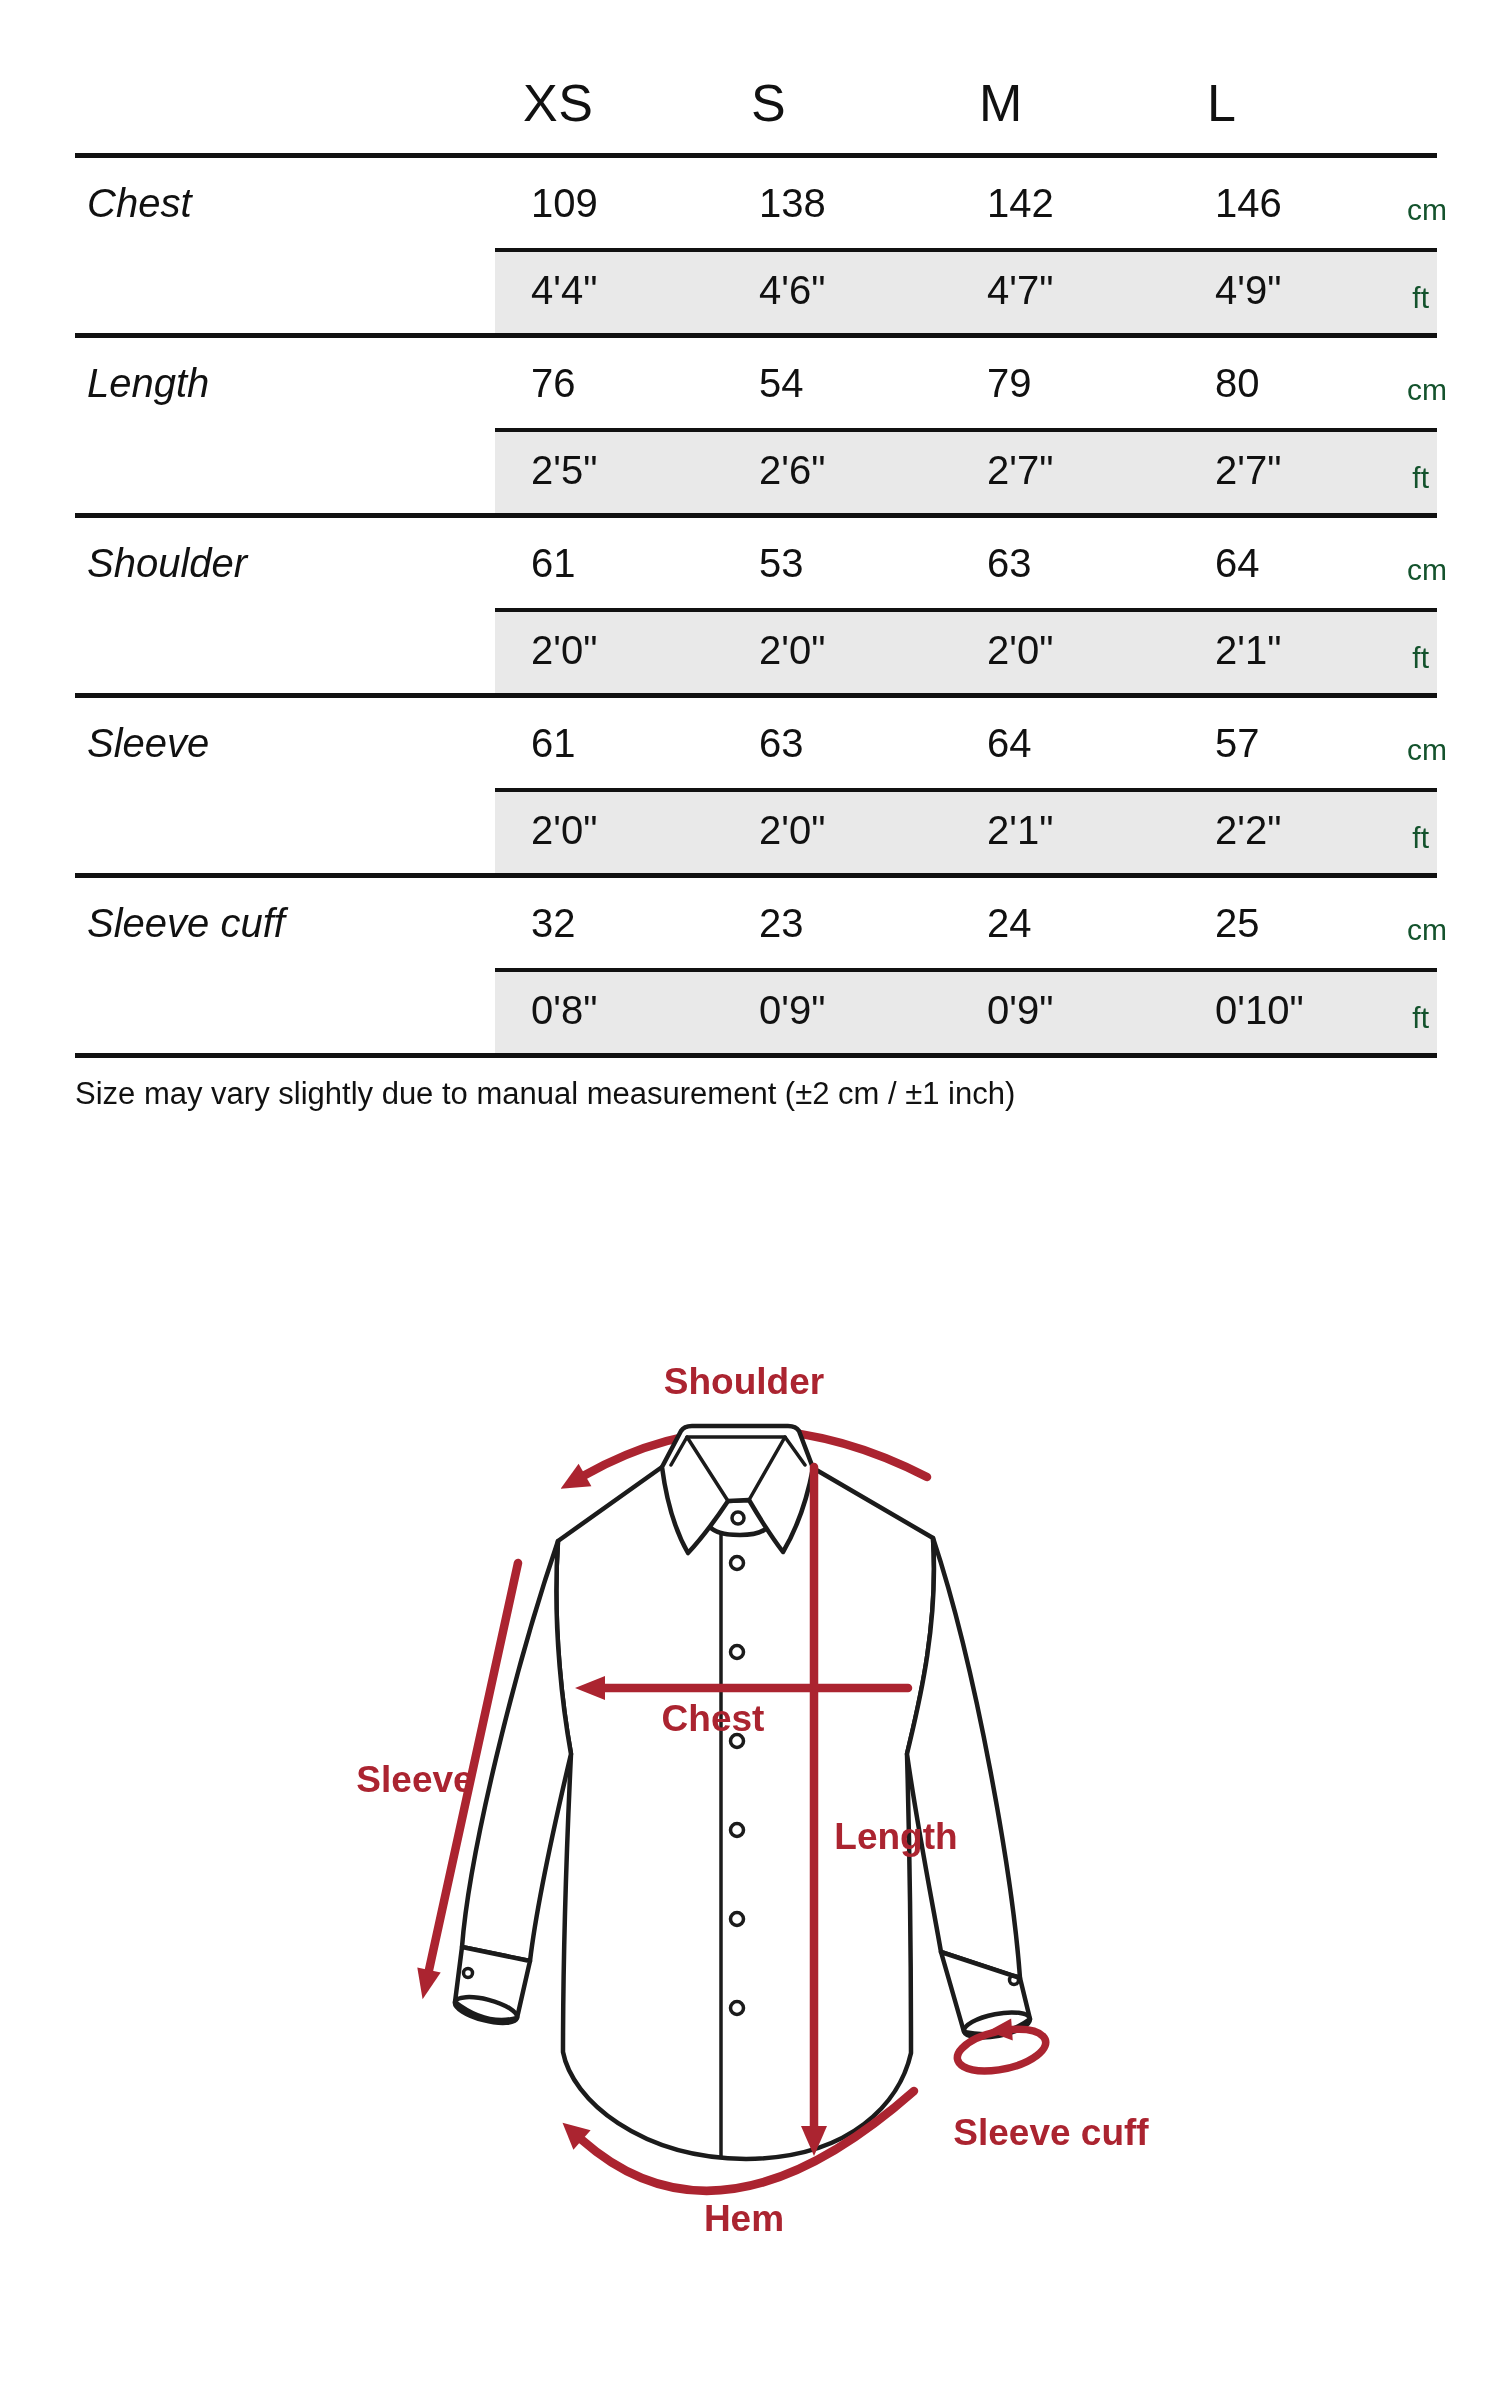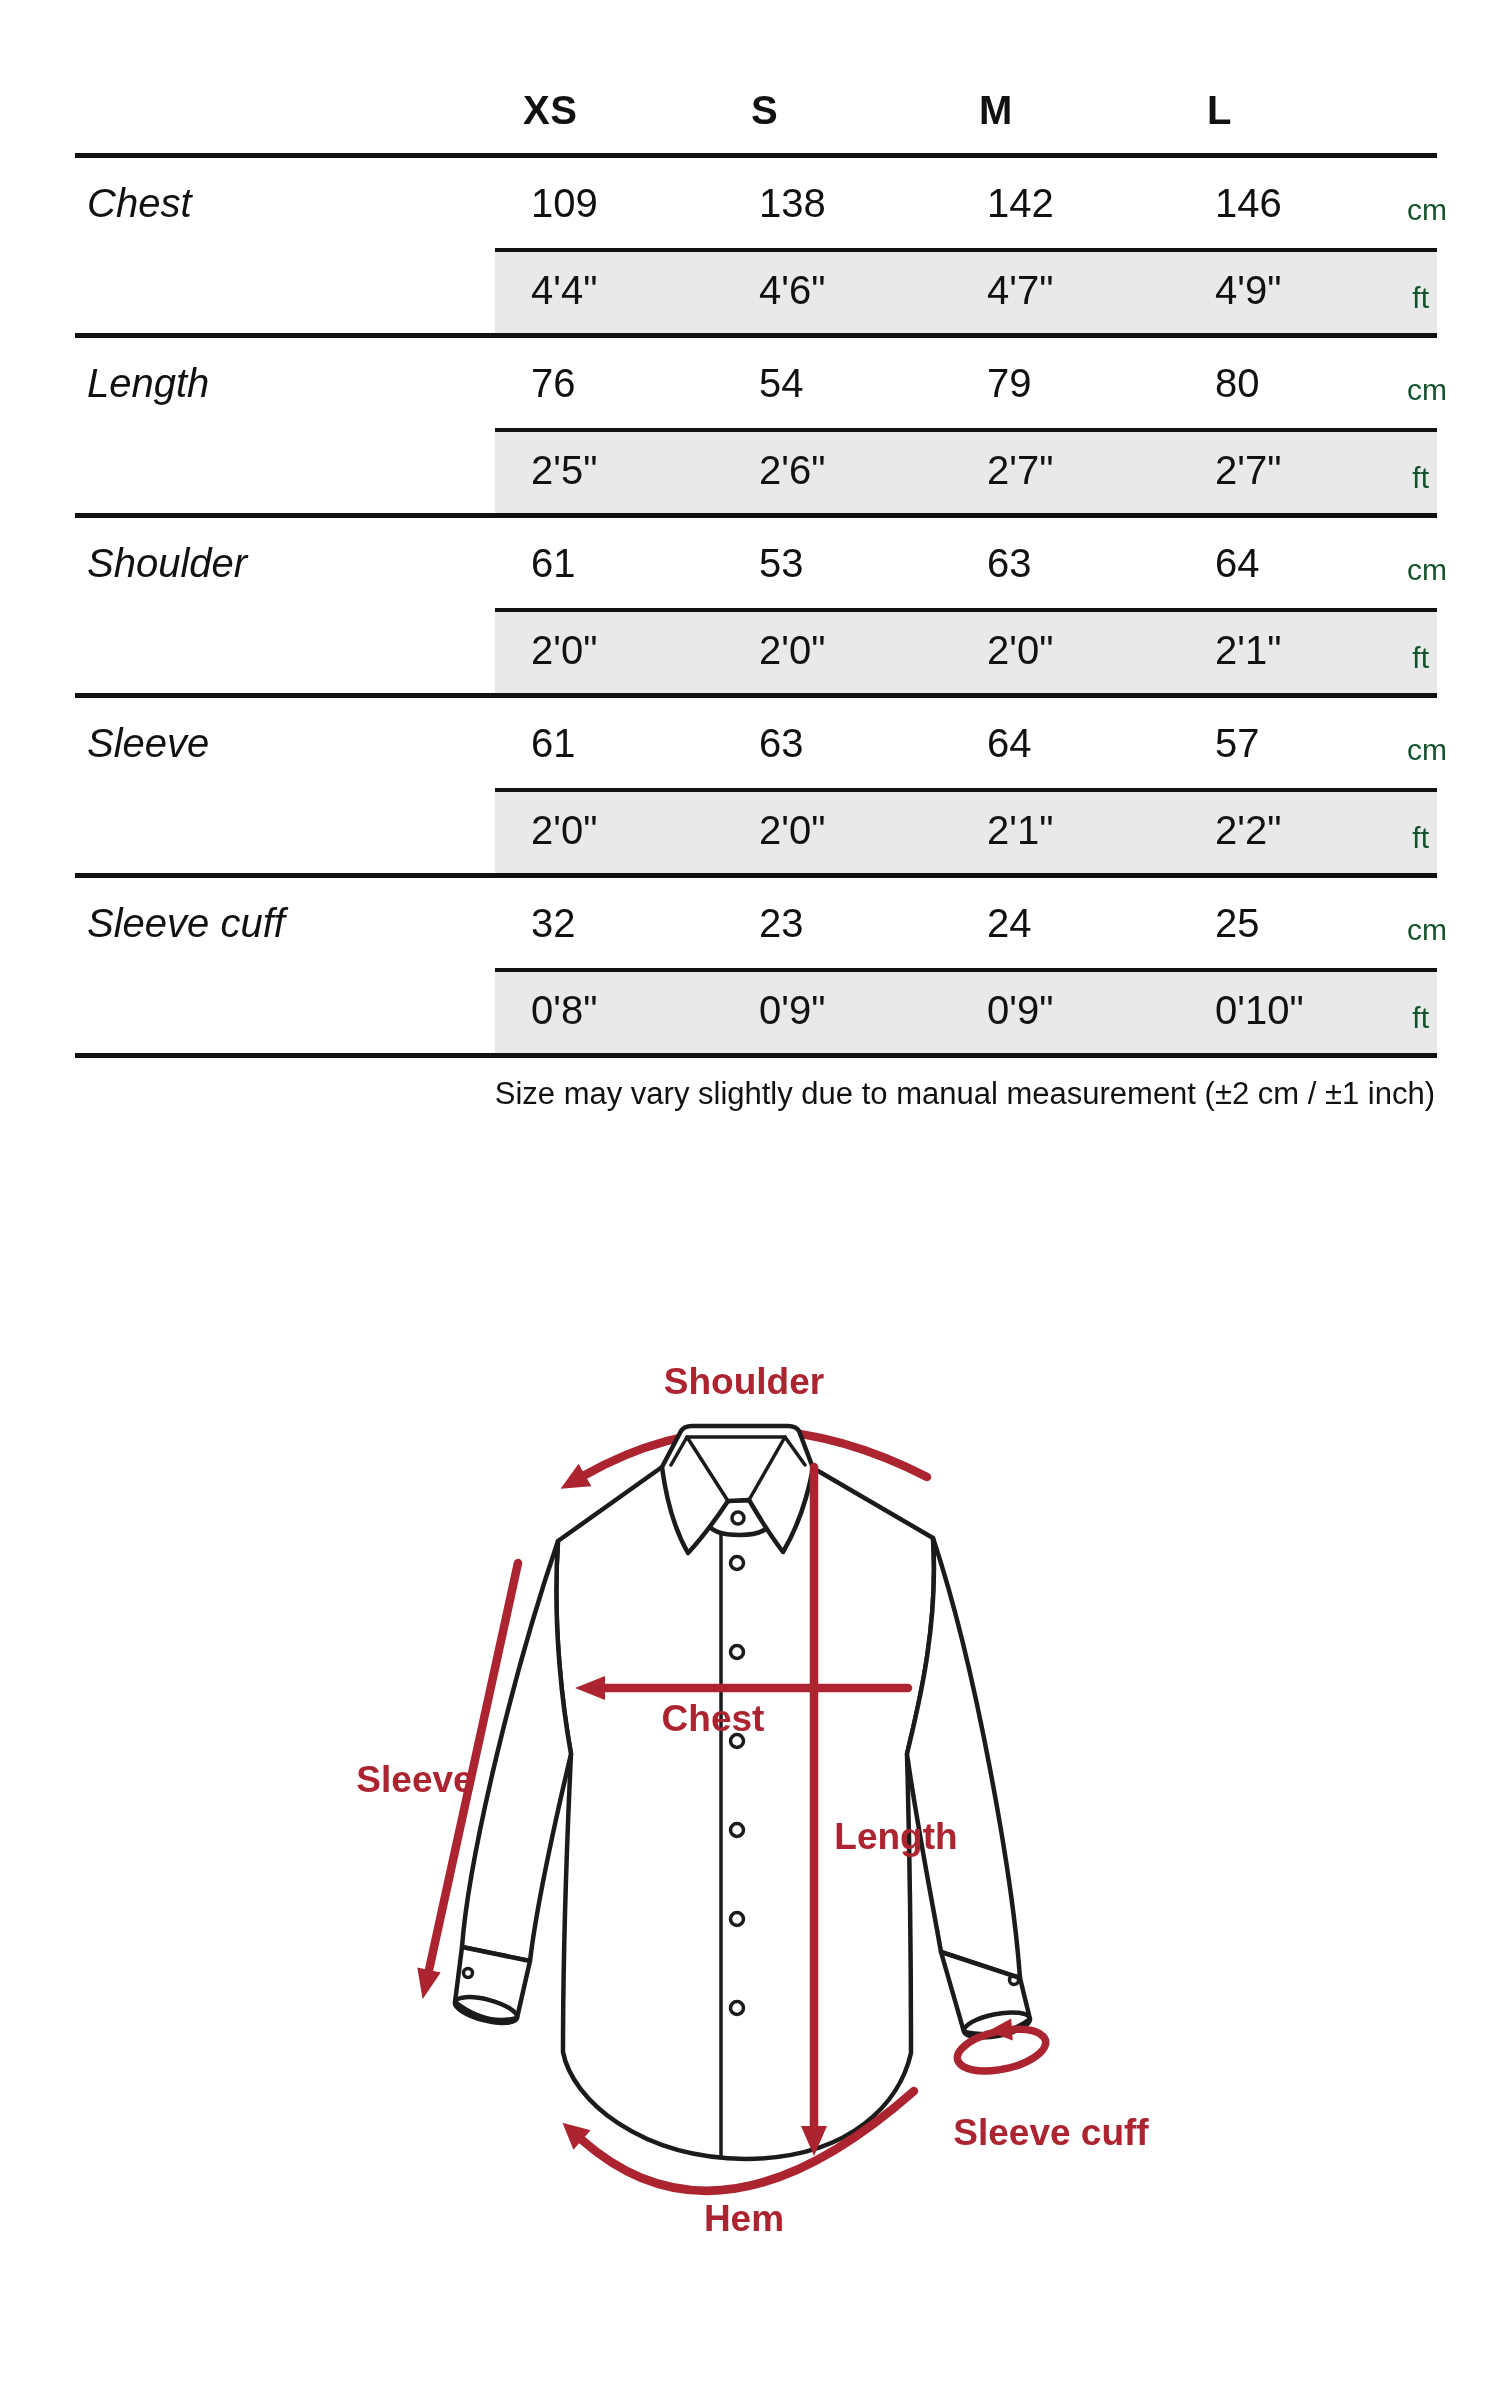--- a/index.html
+++ b/index.html
@@ -14,39 +14,39 @@
     position:absolute; left:75px; top:40px; width:1362px;
     border-bottom:5px solid #111;
   }
   .trow {
     display:grid;
     grid-template-columns:420px 228px 228px 228px 228px 1fr;
     align-items:center;
   }
   .thead-row { height:113px; align-items:end; }
   .thead-row .size-cell {
-    font-size:40px; font-weight:bold; padding:0 0 20px 28px; letter-spacing:0.5px;
+    font-size:52px; font-weight:normal; padding:0 0 20px 28px; letter-spacing:0.5px;
   }
   .group { border-top:5px solid #111; }
   .cm-row { height:90px; font-size:40px; }
   .ft-row { height:85px; font-size:40px; position:relative; }
   .ft-band {
     position:absolute; left:420px; right:0; top:0; bottom:0;
     background:#e9e9e9; border-top:4px solid #111; box-sizing:border-box;
   }
   .ft-row > .cell { position:relative; }
   .label-cell { font-style:italic; padding-left:12px; }
   .val-cell { padding-left:36px; }
   .unit-cell {
     font-size:30px; color:#14532d; justify-self:end;
     padding-right:8px; padding-top:14px;
   }
   .note {
     position:absolute; left:75px; top:1076px; width:1360px;
-    text-align:right; font-size:31px; color:#111;
+    font-size:31px; color:#111;
   }
 
   
   .diagram { position:absolute; left:0; top:1300px; width:1500px; height:1100px; }
   .outline { stroke:#1b1b1b; stroke-width:4.5; fill:#ffffff; stroke-linejoin:round; stroke-linecap:round; }
   .outline-thin { stroke:#1b1b1b; stroke-width:3.5; fill:none; stroke-linejoin:round; stroke-linecap:round; }
   .outline-open { stroke:#1b1b1b; stroke-width:4.5; fill:none; stroke-linejoin:round; stroke-linecap:round; }
   .red-line { stroke:#ab2430; stroke-width:8.5; fill:none; stroke-linecap:round; }
   .red-fill { fill:#ab2430; stroke:none; }
   .red-label { fill:#ab2430; font-family:"Liberation Sans",sans-serif; font-size:37px; font-weight:bold; text-anchor:middle; }

